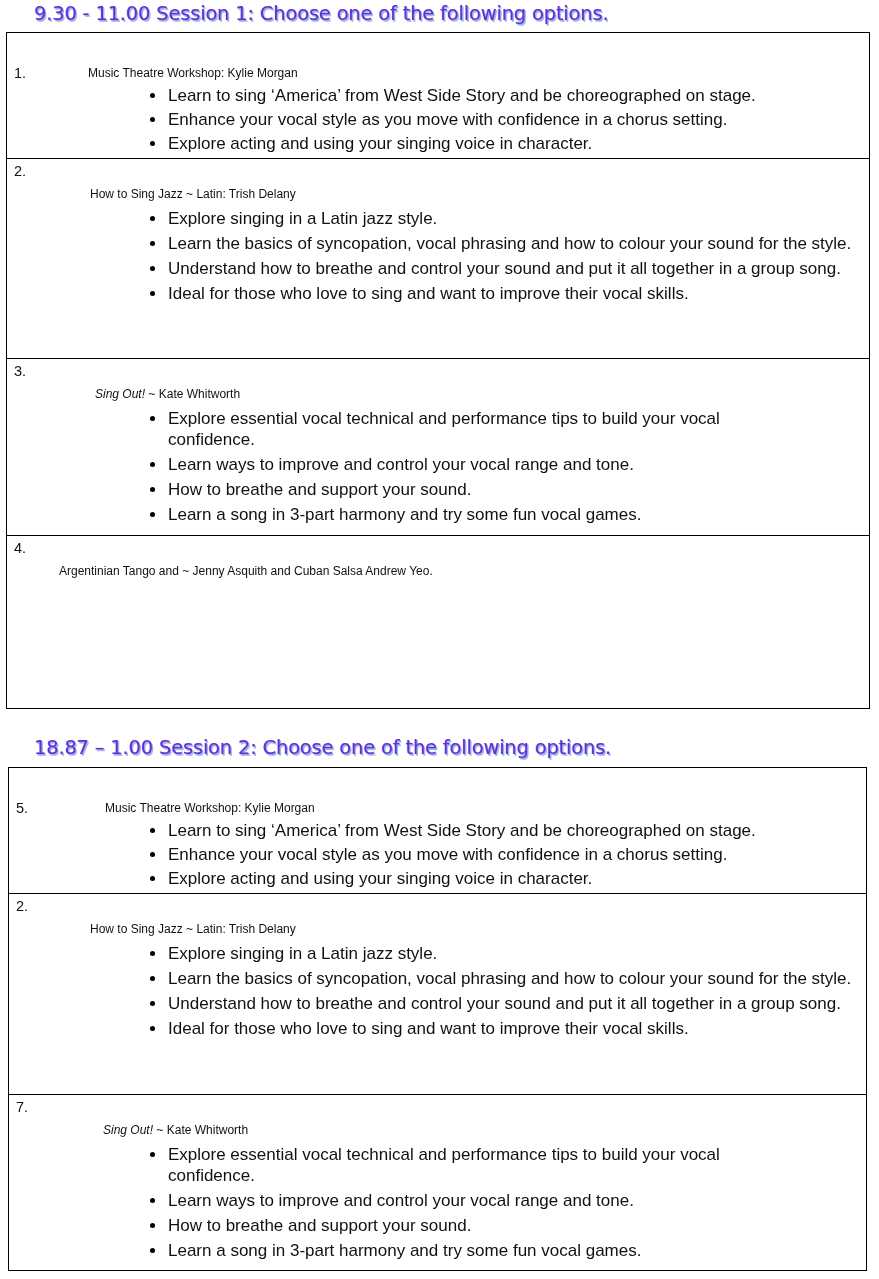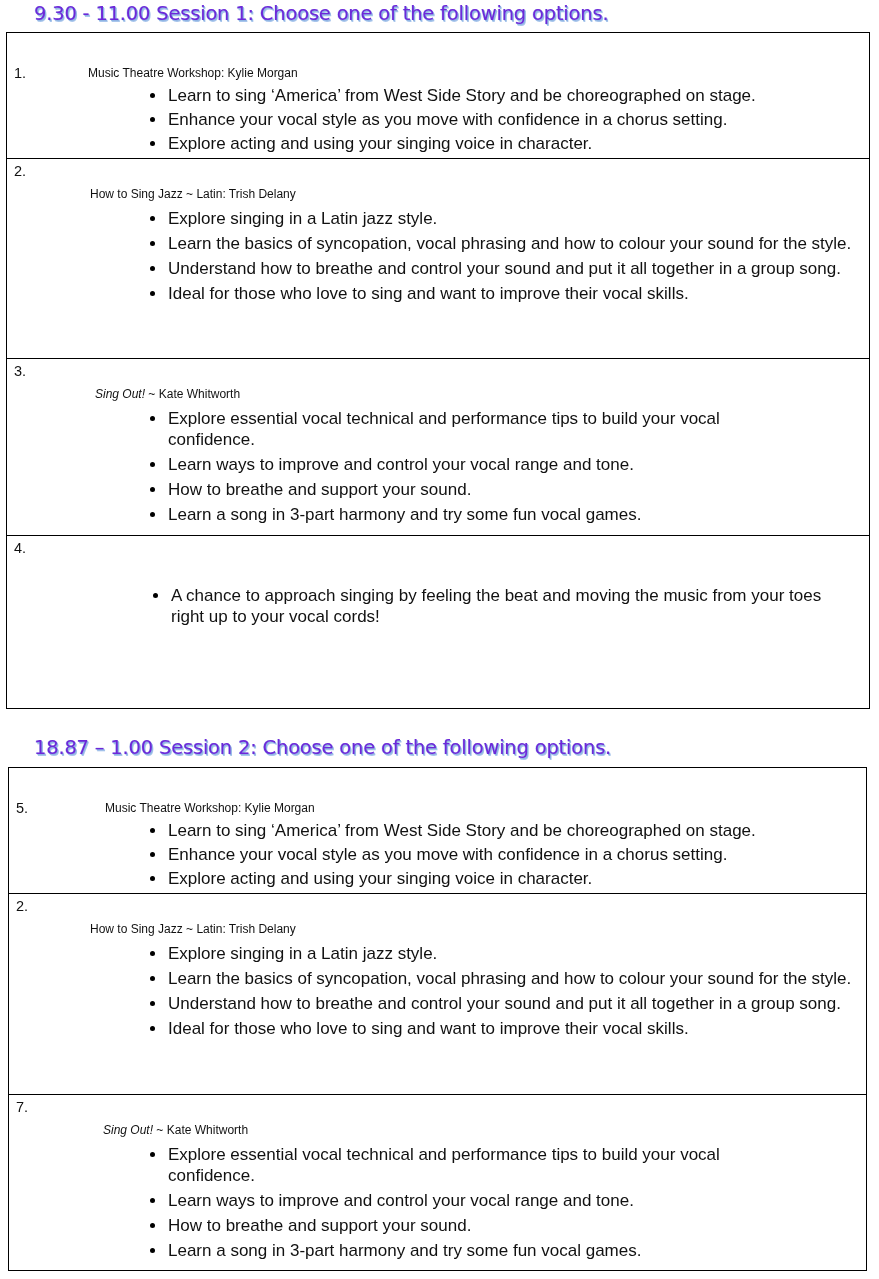--- a/index.html
+++ b/index.html
@@ -77,22 +77,22 @@
     <ul class="bullets" style="left:143px; top:49px; right:80px;">
       <li>Explore essential vocal technical and performance tips to build your vocal confidence.</li>
       <li>Learn ways to improve and control your vocal range and tone.</li>
       <li>How to breathe and support your sound.</li>
       <li>Learn a song in 3-part harmony and try some fun vocal games.</li>
     </ul>
   </div>
 
   <div class="row div" style="top:502px; height:173px;">
     <span class="num" style="top:2px;">4.</span>
+    <span class="title" style="left:52px; top:25px;">Argentinian Tango and ~ Jenny Asquith and Cuban Salsa Andrew Yeo.</span>
     <ul class="bullets" style="left:146px; top:49px; right:30px;">
-      <li>A chance to approach singing by feeling the beat and moving the music from your toes right up to your vocal cords!</li>
     </ul>
   </div>
 </div>
 
 <div class="heading" style="top:736px;">18.87 – 1.00  Session 2: Choose one of the following options.</div>
 
 <div class="session-table" style="left:8px; top:767px; width:859px; height:504px;">
 
   <div class="row" style="top:0; height:126px;">
     <span class="num" style="top:30px;">5.</span>

